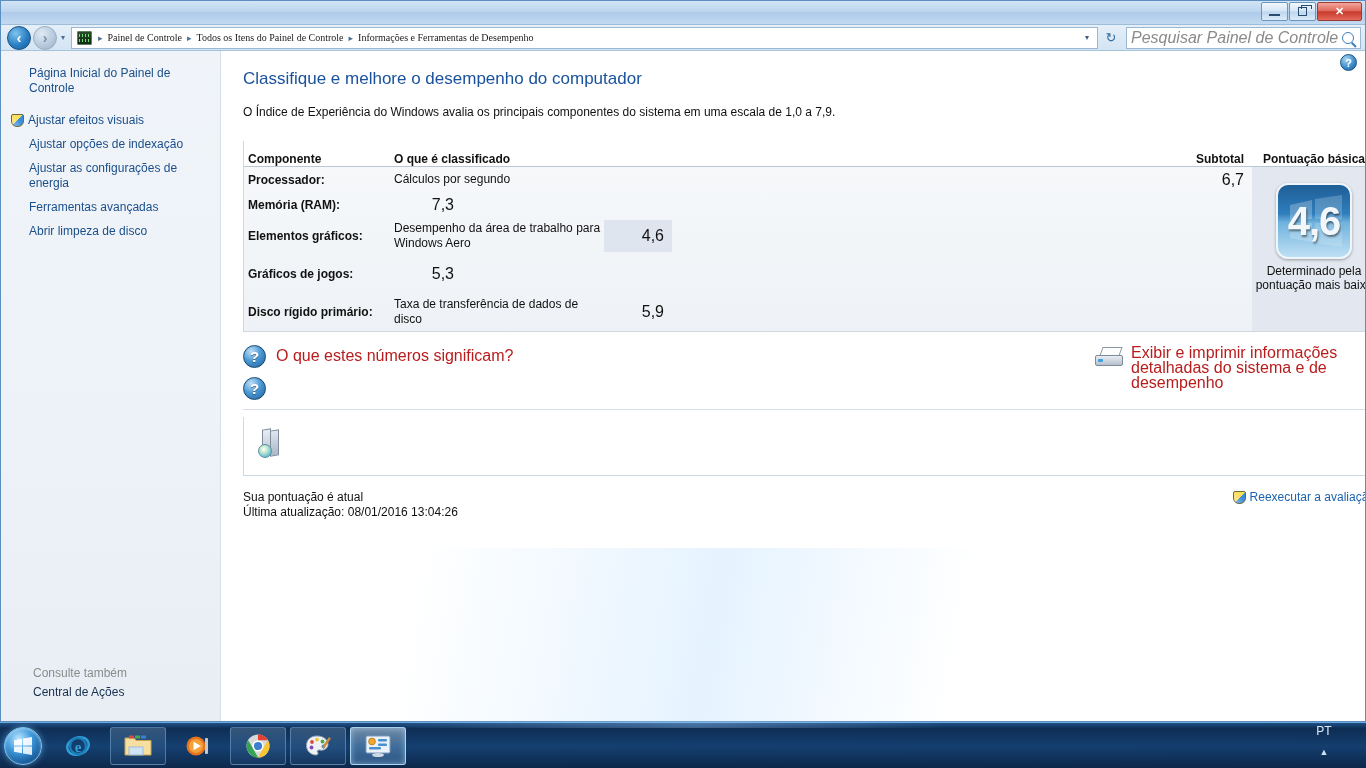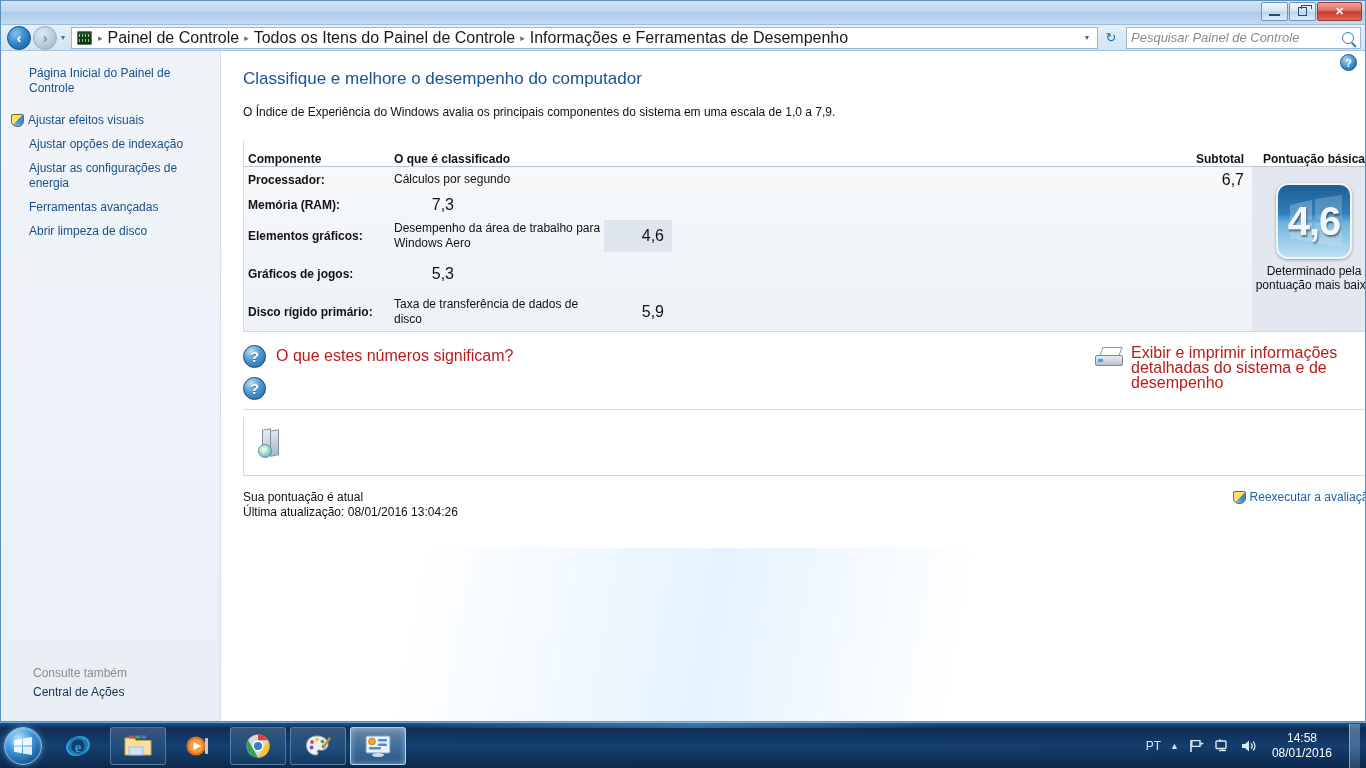--- a/index.html
+++ b/index.html
@@ -81,36 +81,36 @@
     border:1px solid #5e7d5e; border-radius:1px; position:relative;
   }
   .cp-icon:before{
     content:""; position:absolute; left:1px; top:2px; width:11px; height:3px;
     background: repeating-linear-gradient(90deg,#6ee06e 0 1px,transparent 1px 3px);
   }
   .cp-icon:after{
     content:""; position:absolute; left:1px; top:7px; width:11px; height:3px;
     background: repeating-linear-gradient(90deg,#6ee06e 0 1px,transparent 1px 3px);
   }
-  .crumb{ color:#1a1a1a; font-size:16px; padding:0 3px; white-space:nowrap; }
+  .crumb{ color:#1a1a1a; font-size:10px; padding:0 3px; white-space:nowrap;font-family:Liberation Serif, serif; }
   .crumb.link{ color:#1a1a1a; }
   .sep{ color:#4a6f96; font-size:9px; padding:0 2px; }
   .crumbcaret{ margin-left:auto; color:#3a5f86; font-size:8px; padding:0 6px; }
 
   .refreshbtn{
     width:22px; height:22px; flex:none;
     display:flex; align-items:center; justify-content:center;
     color:#2f6ea5; font-size:13px;
   }
   #searchbox{
     width:235px; height:22px; flex:none; margin-left:4px;
     background:#fff; border:1px solid #9cb7d1;
     display:flex; align-items:center; padding:0 4px;
   }
-  #searchbox .ph{ flex:1; color:#8a8a8a; font-style:italic; font-size:13px; }
+  #searchbox .ph{ flex:1; color:#8a8a8a; font-style:italic; font-size:16px; }
   .mag{
     width:12px; height:12px; border:1.6px solid #3a7fbf; border-radius:50%;
     position:relative; flex:none; margin-right:2px;
   }
   .mag:after{ content:""; position:absolute; right:-4px; bottom:-3px; width:6px; height:1.6px; background:#3a7fbf; transform:rotate(45deg); }
 
   
   #body{ display:flex; height:670px; }
 
   
@@ -278,21 +278,21 @@
     display:flex; align-items:center; justify-content:center;
   }
   .taskitem.active{
     border-color:rgba(190,230,255,.85);
     background: linear-gradient(180deg, rgba(220,240,255,.48) 0%, rgba(150,200,240,.34) 50%, rgba(90,150,205,.40) 100%);
     box-shadow: inset 0 0 6px rgba(190,230,255,.55);
   }
   .taskitem.plain{ border-color:transparent; background:transparent; }
 
   #tray{
-    margin-left:auto; display:flex; align-items:center; gap:9px; height:44px; padding-right:6px;
+    margin-left:auto; display:flex; align-items:center; gap:9px; height:44px; padding-right:6px;flex-direction:column;
   }
   #tray .lang{ color:#dbe9f7; font-size:12px; }
   #tray .caret{ color:#cfe2f4; font-size:9px; }
   .trayicon{ width:17px; height:16px; position:relative; }
   #clock{ text-align:center; color:#fff; font-size:12px; line-height:15px; padding:0 6px; }
   #showdesktop{
     width:11px; height:44px; flex:none; margin-left:2px;
     background: linear-gradient(180deg, rgba(200,230,255,.38), rgba(130,180,225,.22));
     border-left:1px solid rgba(190,225,255,.55);
   }

